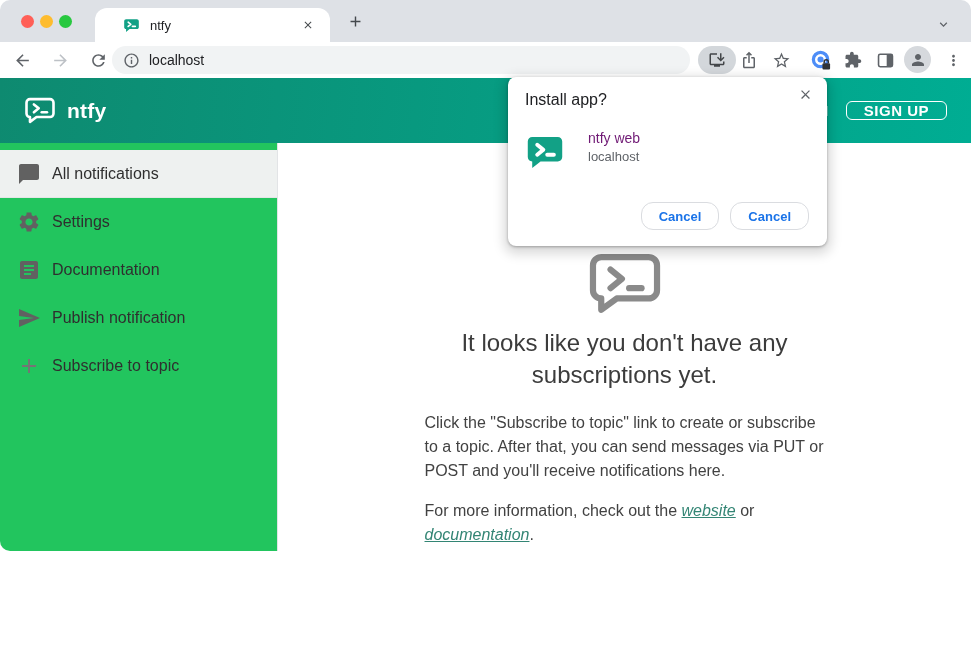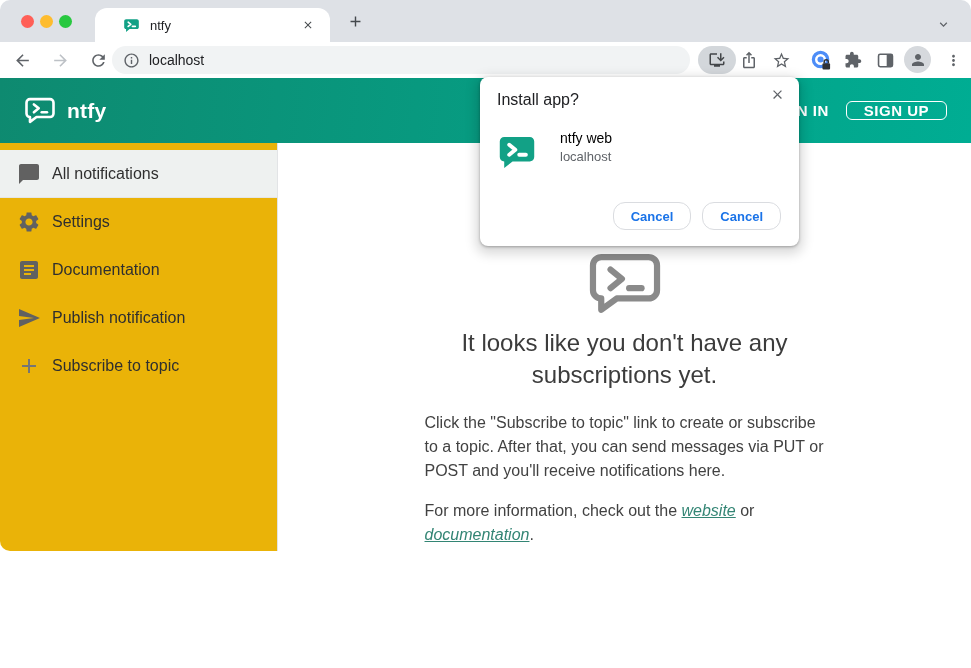--- a/index.html
+++ b/index.html
@@ -51,40 +51,40 @@
   .brand-logo{width:32px;height:27px;color:#fff;}
   .brand-name{font-size:21px;font-weight:bold;margin-left:11px;letter-spacing:.2px;}
   .spacer{flex:1;}
   .signin{font-size:15px;font-weight:bold;letter-spacing:.5px;padding:8px 10px;}
   .signup{
     font-size:15px;font-weight:bold;letter-spacing:.5px;border:1.5px solid #fff;border-radius:6px;
     padding:0 17px;margin-left:7px;
   }
   
   .bodyrow{display:flex;height:525px;}
-  .sidebar{width:278px;box-sizing:border-box;border-right:1px solid #e2e4e6;padding-top:7px;background:#eab308;}
+  .sidebar{width:278px;box-sizing:border-box;border-right:1px solid #e2e4e6;padding-top:7px;background:#22c55e;}
   .side-item{height:48px;display:flex;align-items:center;padding-left:17px;box-sizing:border-box;}
   .side-item.selected{background:#eef1f0;border-bottom:1px solid #e4e6e6;}
   .side-icon{width:24px;height:24px;color:#616161;flex:0 0 auto;}
   .side-label{font-size:16px;color:#2f2f2f;margin-left:11px;}
   .main{flex:1;display:flex;flex-direction:column;align-items:center;background:#fff;}
   .big-logo{margin-top:110px;width:80px;height:62px;color:#8a8a8a;}
   .empty-heading{margin-top:12px;width:400px;text-align:center;font-size:24px;line-height:32px;color:#3c3c3c;}
   .empty-body{margin-top:20px;width:400px;font-size:16px;line-height:24px;color:#424242;text-align:left;}
   .empty-more{margin-top:16px;width:400px;font-size:16px;line-height:24px;color:#424242;text-align:left;}
   .tealink{color:#338574;text-decoration:underline;cursor:pointer;font-style:italic;}
   
   .dialog{
-    position:absolute;left:480px;top:77px;width:319px;height:169px;background:#fff;border-radius:8px;
+    position:absolute;left:508px;top:77px;width:319px;height:169px;background:#fff;border-radius:8px;
     box-shadow:0 1px 3px rgba(0,0,0,.3),0 4px 12px 4px rgba(0,0,0,.15);z-index:10;box-sizing:border-box;
   }
   .dlg-title{position:absolute;left:17px;top:14px;font-size:16px;color:#202124;}
   .dlg-close{position:absolute;right:9px;top:6px;width:16px;height:16px;color:#5f6368;padding:4px;}
   .dlg-appicon{position:absolute;left:17px;top:55px;width:40px;height:40px;}
-  .dlg-appname{position:absolute;left:80px;top:53px;font-size:14px;color:#000000;}
+  .dlg-appname{position:absolute;left:80px;top:53px;font-size:14px;color:#701a75;}
   .dlg-origin{position:absolute;left:80px;top:72px;font-size:13px;color:#5f6368;}
   .dlg-btns{position:absolute;right:18px;bottom:16px;display:flex;gap:11px;}
   .dlg-btn{
     height:28px;box-sizing:border-box;border:1px solid #dadce0;border-radius:12px;background:#fff;
     color:#1a73e8;font-weight:bold;font-size:13px;display:flex;align-items:center;justify-content:center;padding:0 17px;
   }
   
   .cursor{position:absolute;left:0px;top:651px;width:10px;height:14px;color:#000;z-index:20;}
   svg{display:block;}
 </style>

